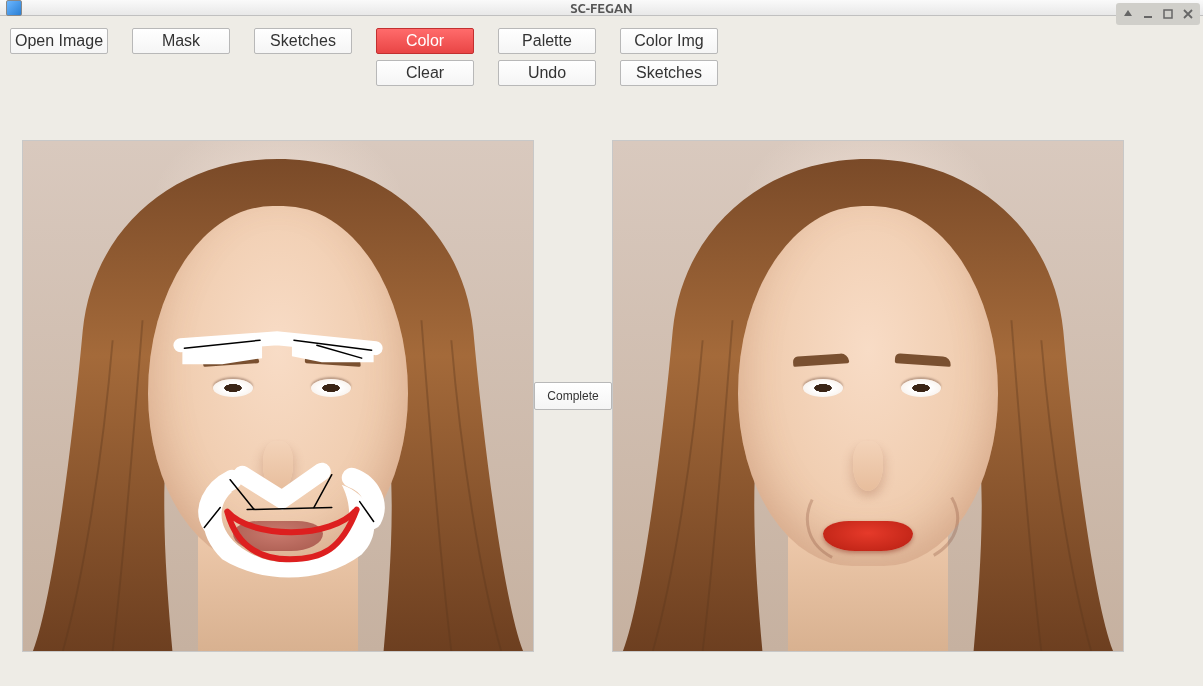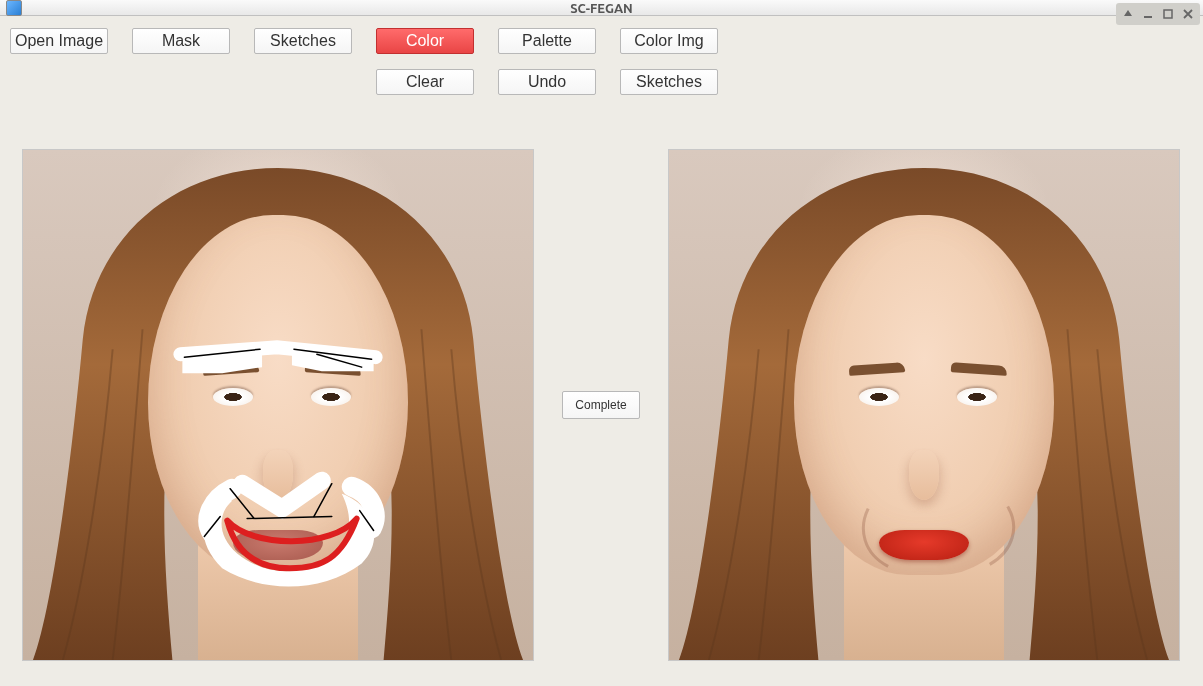--- a/index.html
+++ b/index.html
@@ -78,26 +78,25 @@
       justify-content: center;
     }
     .btn.active {
       background: linear-gradient(to bottom, #ff6b6b, #e94545);
       color: #fff;
       border-color: #c23030;
     }
     .btn-col {
       display: flex;
       flex-direction: column;
-      gap: 15px;
+      gap: 6px;
     }
     .canvas-row {
       display: flex;
       align-items: center;
-      gap: 28px;
       margin-top: 54px;
       padding-left: 12px;
     }
     .canvas {
       width: 512px;
       height: 512px;
       border: 1px solid #c8c8c8;
       position: relative;
       overflow: hidden;
       background: #eadfd6;

